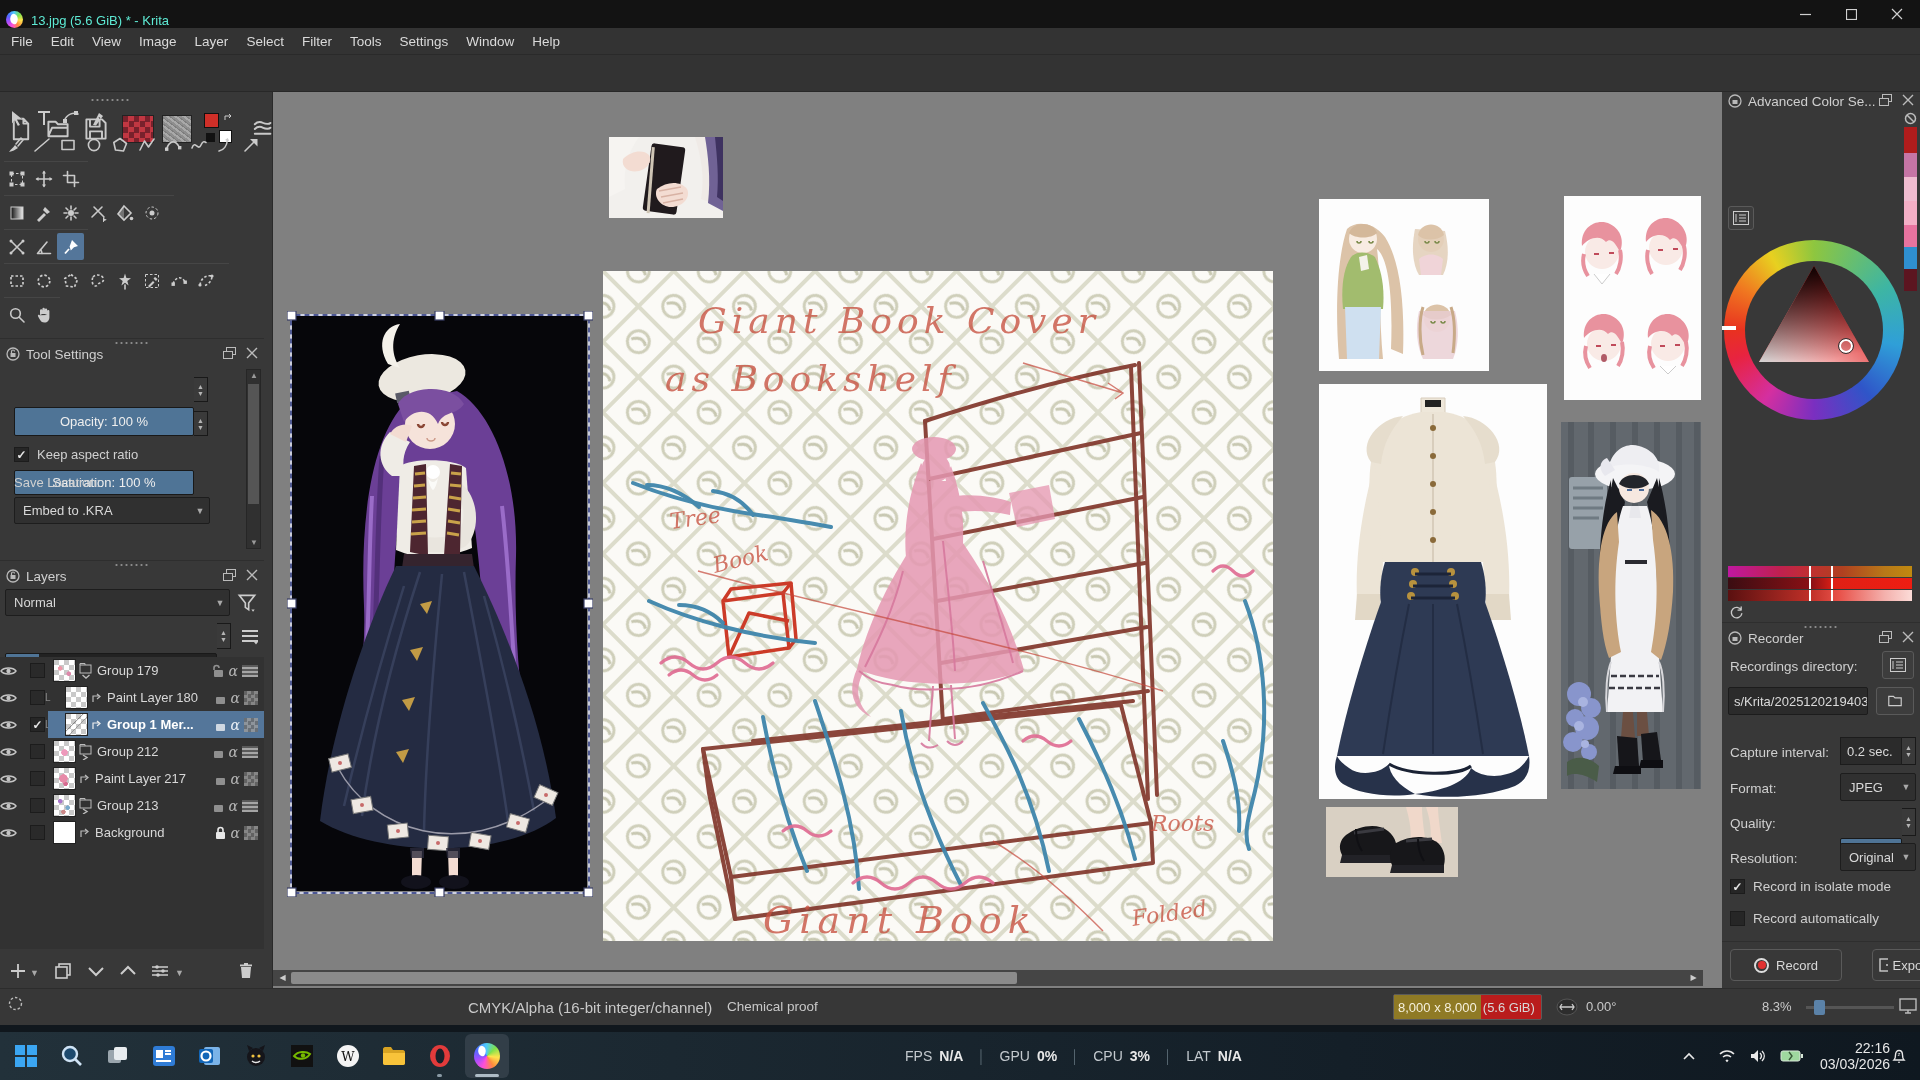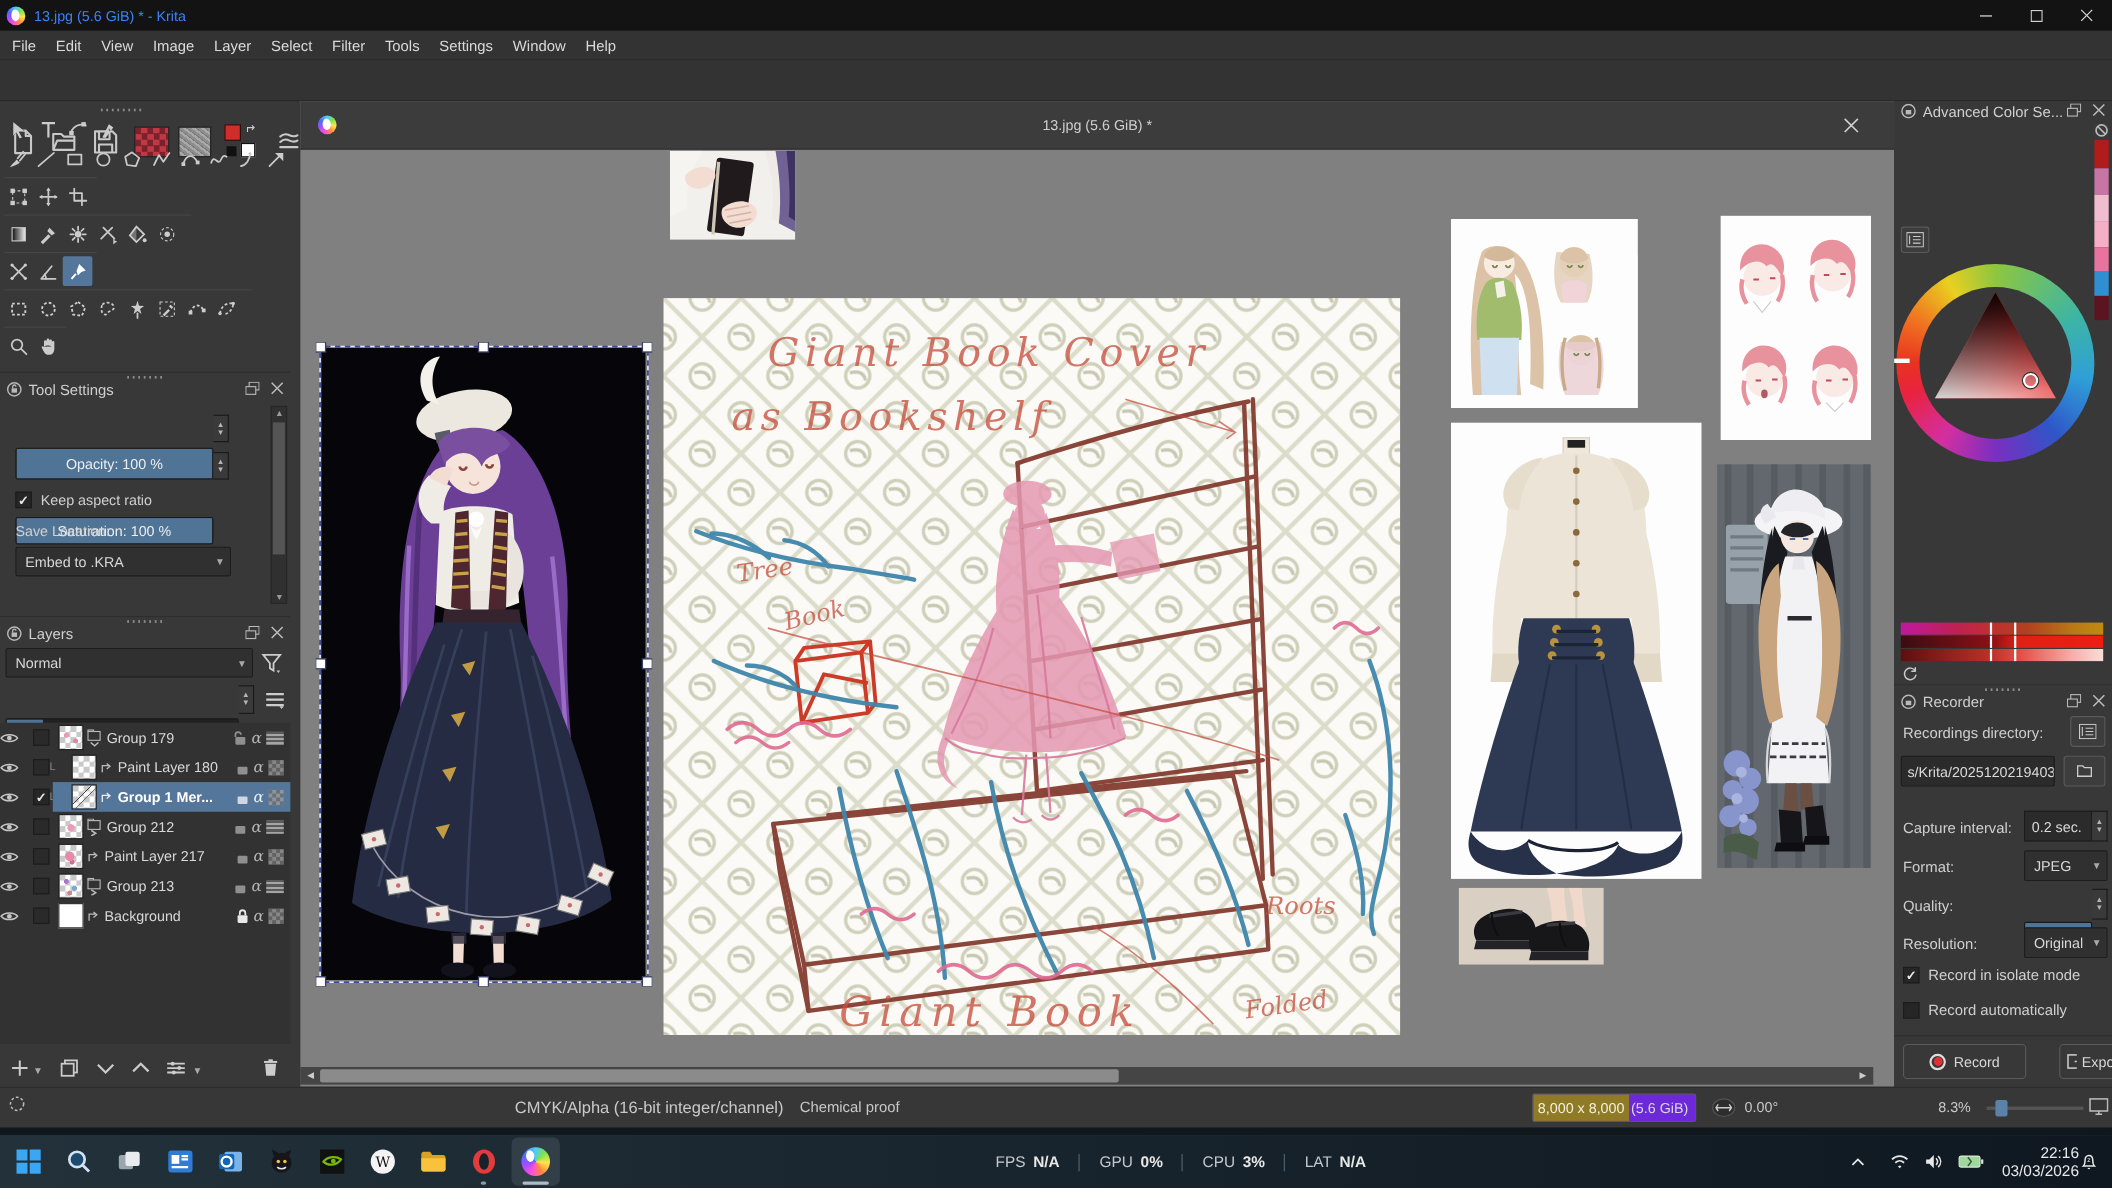--- a/index.html
+++ b/index.html
@@ -2,21 +2,21 @@
 <html><head>
 <meta charset="utf-8">
 <style>
 *{margin:0;padding:0;box-sizing:border-box}
 html,body{width:1920px;height:1080px;overflow:hidden}
 body{position:relative;background:#383838;font-family:"Liberation Sans",sans-serif;color:#d6d6d6;font-size:13px}
 .abs{position:absolute}
 svg{display:block}
 .st{stroke:#c9c9c9;fill:none;stroke-width:1.6;stroke-linecap:round;stroke-linejoin:round}
 
-#titlebar{position:absolute;left:0;top:0;width:1920px;height:28px;background:#131313;display:flex;align-items:center;color:#3b82f6}
+#titlebar{position:absolute;left:0;top:0;width:1920px;height:28px;background:#131313;display:flex;align-items:flex-end;color:#5eead4}
 .klogo{width:17px;height:17px;border-radius:50%;background:conic-gradient(from 200deg,#ff4fd8,#a44dff,#4d6bff,#4dc9ff,#7de24d,#ffe44d,#ff8a3d,#ff4fd8);position:relative;flex:none}
 .klogo::after{content:"";position:absolute;left:4px;top:3px;width:8px;height:10px;background:#fff;border-radius:60% 100% 60% 100%;transform:rotate(18deg)}
 .wbtn{width:46px;height:28px;display:flex;align-items:center;justify-content:center;color:#cfcfcf}
 
 #menubar{position:absolute;left:0;top:28px;width:1920px;height:27px;background:#333333;display:flex;align-items:center;padding-left:2px;border-bottom:1px solid #2a2a2a}
 #menubar span{padding:0 9px;color:#dadada;font-size:13.5px}
 
 #toolbar{position:absolute;left:0;top:55px;width:1920px;height:37px;background:#333333;border-bottom:1px solid #282828}
 .tbi{position:absolute;top:62px}
 .kslider{position:relative;background:#222;border:1px solid #191919;border-radius:2px;overflow:hidden;display:flex;align-items:center;justify-content:center}
@@ -738,27 +738,20 @@
     <span class="darr" style="margin:4px 0 0 4px">▼</span>
     <svg width="20" height="20" style="margin-left:52px">
         <path d="M5 6 H15 L14 17 H6 Z" fill="#ccc"></path>
         <rect x="4" y="3.5" width="12" height="1.8" fill="#ccc"></rect>
         <rect x="8" y="2" width="4" height="2" fill="#ccc"></rect>
       </svg>
   </div>
 </div>
 
 <div id="canvaswin">
-  <div id="canvashead">
-    <div class="klogo" style="margin-left:16px"></div>
-    <span style="position:absolute;left:0;right:0;text-align:center;color:#cfcfcf">13.jpg (5.6 GiB) *</span>
-    <svg width="14" height="14" style="position:absolute;right:32px;top:15px">
-        <path d="M1 1 L13 13 M13 1 L1 13" stroke="#cfcfcf" stroke-width="1.5"></path>
-      </svg>
-  </div>
 
   <div class="abs" style="left:0;top:44px;width:1430px;height:834px;overflow:hidden">
 
     <svg class="abs" style="left:336px;top:1px" width="114" height="81" viewBox="0 0 114 81">
       <rect width="114" height="81" fill="#f2f0ed"></rect>
       <path d="M0 0 H30 C20 14 14 30 16 52 L0 60 Z" fill="#f6f4f1"></path>
       <path d="M86 0 C92 20 96 40 92 62 L114 70 V0 Z" fill="#efeae6"></path>
       <path d="M96 0 C99 18 102 42 99 66 L114 74 V0 Z" fill="#594a86" opacity=".85"></path>
       <path d="M106 0 C108 20 110 40 108 60 L114 64 V0 Z" fill="#3e3260"></path>
       <rect x="38" y="8" width="34" height="68" rx="3" transform="rotate(8 55 42)" fill="#201a1d"></rect>
@@ -1253,21 +1246,21 @@
     </div>
   </div>
 </div>
 
 <div id="statusbar">
   <svg class="abs" style="left:7px;top:6px" width="17" height="17">
       <circle cx="8.5" cy="8.5" r="6" fill="none" stroke="#bbb" stroke-width="1.4" stroke-dasharray="2.5 2"></circle>
     </svg>
   <span class="abs" style="left:468px;top:10px;font-size:15px">CMYK/Alpha (16-bit integer/channel)</span>
   <span class="abs" style="left:727px;top:10px;font-size:13.5px">Chemical proof</span>
-  <div class="abs" style="left:1393px;top:5px;height:26px;border:1px solid #5a5a5a;border-radius:2px;display:flex;align-items:center;background:#6d28d9">
+  <div class="abs" style="left:1393px;top:5px;height:26px;border:1px solid #5a5a5a;border-radius:2px;display:flex;align-items:center;background:#b91c1c">
     <span style="background:#8f7a25;color:#f5f0dc;height:100%;display:flex;align-items:center;padding:0 4px">8,000 x 8,000</span>
     <span style="padding:0 6px 0 2px;color:#d8d8d8"> (5.6 GiB)</span>
   </div>
   <svg class="abs" style="left:1556px;top:7px" width="22" height="22">
       <ellipse cx="11" cy="11" rx="10" ry="8" fill="#2d2d2d" stroke="#555"></ellipse>
       <path d="M4 11 H18 M6 8 L4 11 L6 14 M16 8 L18 11 L16 14" stroke="#ccc" fill="none" stroke-width="1.3"></path>
     </svg>
   <span class="abs" style="left:1586px;top:10px">0.00°</span>
   <span class="abs" style="left:1762px;top:10px">8.3%</span>
   <div class="abs" style="left:1806px;top:17px;width:88px;height:3px;background:#555">

